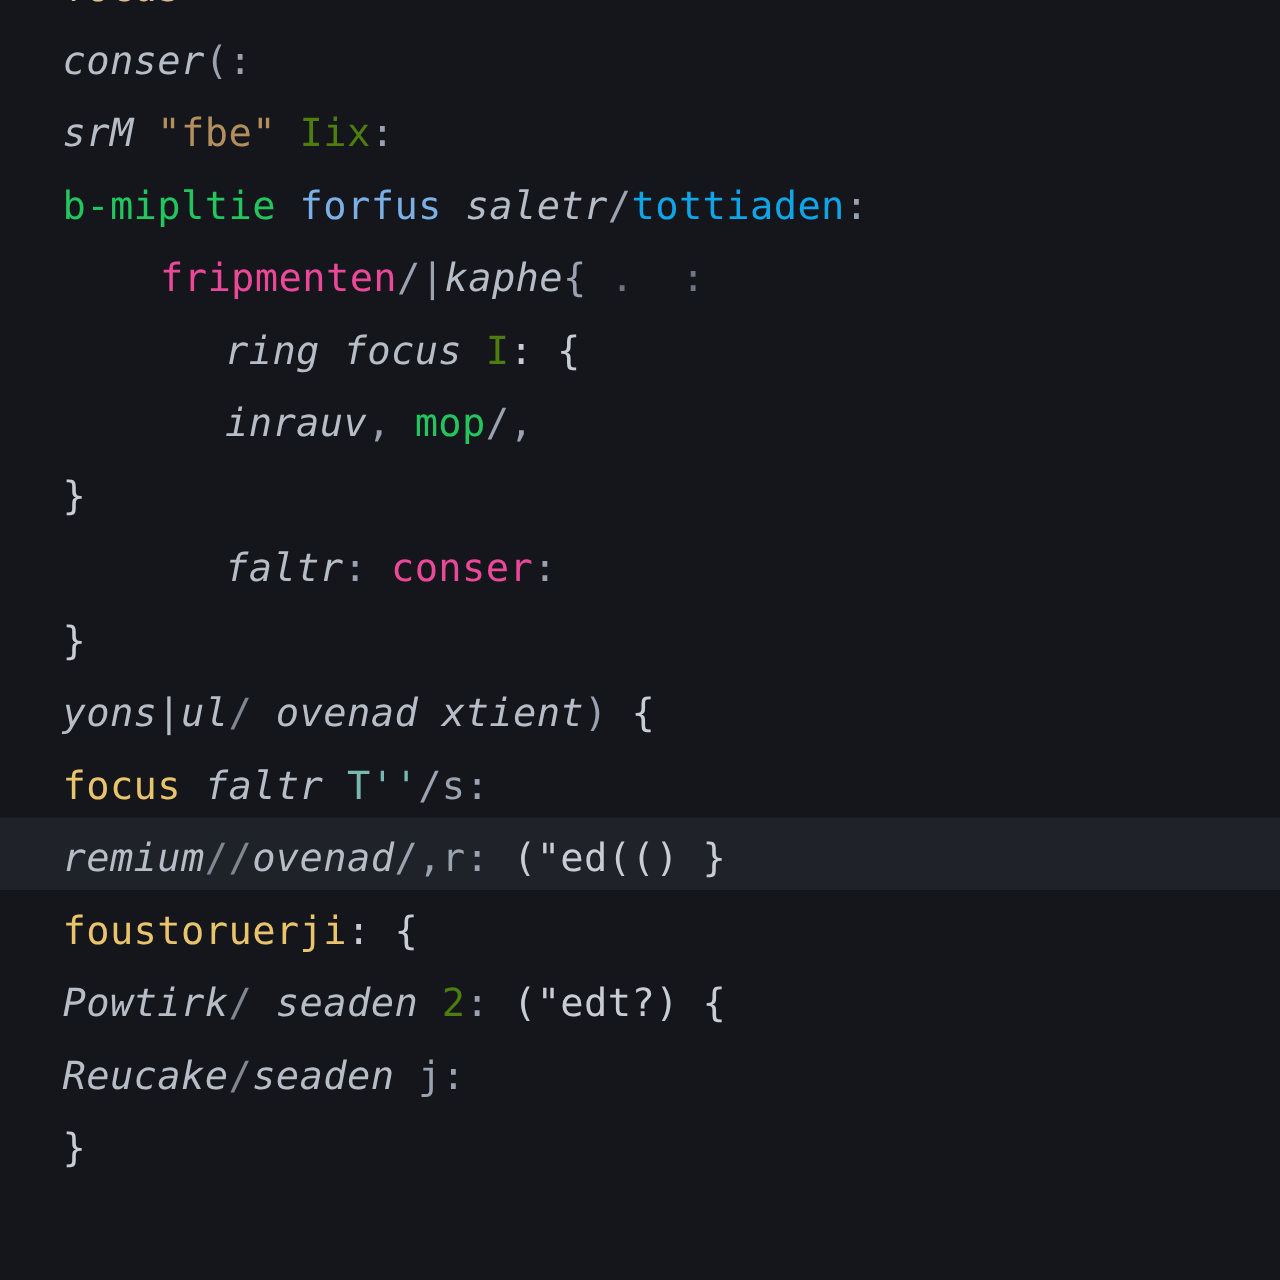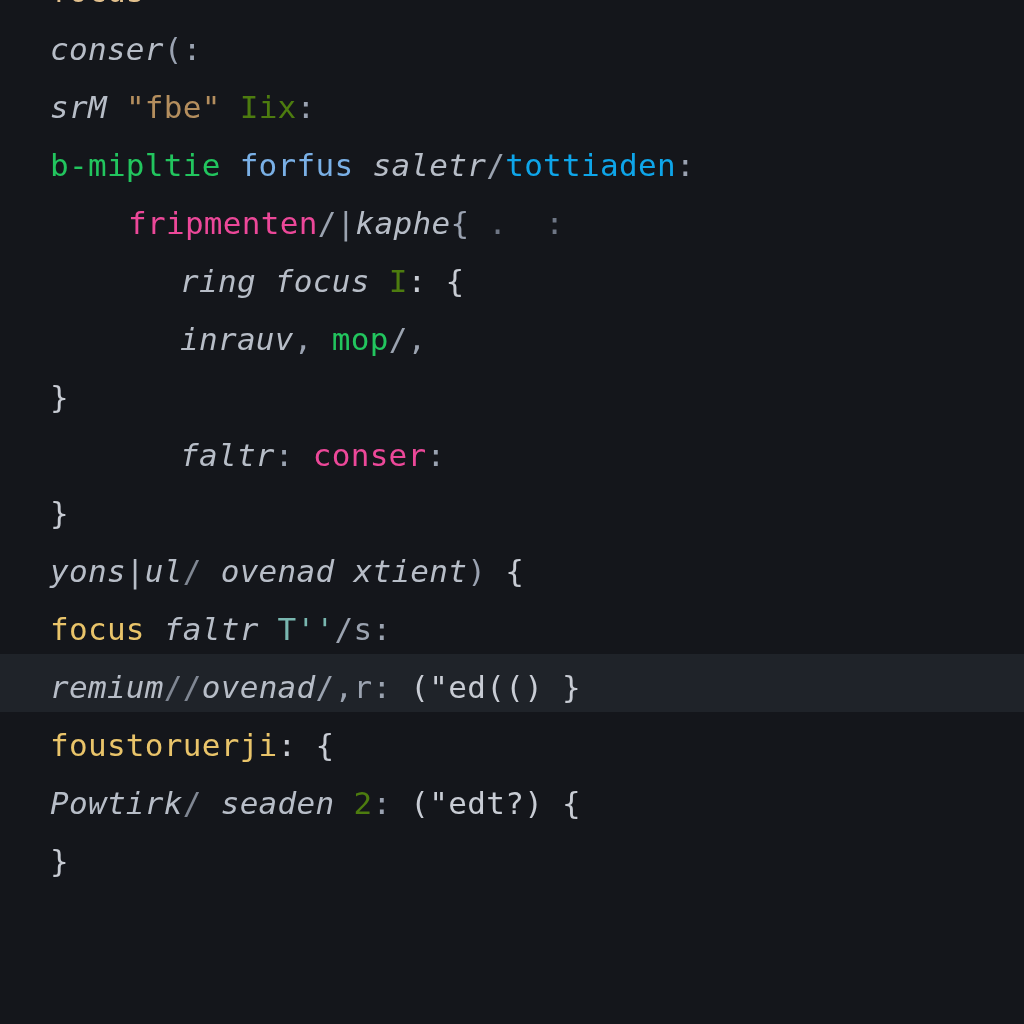--- a/index.html
+++ b/index.html
@@ -81,17 +81,18 @@
     <div class="line"><span class="plain">yons|ul</span><span class="dim">/</span> <span class="plain">ovenad</span> <span class="plain">xtient</span><span class="punct">)</span><span class="pale"> {</span></div>
 
     <div class="line"><span class="kw2">focus</span> <span class="plain">faltr</span> <span class="teal">T''</span><span class="mute">/s:</span></div>
 
     <div class="line"><span class="plain">remium</span><span class="dim">//</span><span class="plain">ovenad</span><span class="mute">/,r:</span> <span class="pale">("ed(() }</span></div>
 
     <div class="line"><span class="kw2">foustoruerji</span><span class="pale">: {</span></div>
 
     <div class="line"><span class="plain">Powtirk</span><span class="dim">/</span> <span class="plain">seaden</span> <span class="red2">2</span><span class="punct">:</span> <span class="pale">("edt?)</span><span class="pale"> {</span></div>
 
+    <div class="line"><span class="plain">Reucake</span><span class="dim">/</span><span class="plain">seaden</span> <span class="mute">j</span><span class="punct">:</span></div>
 
     <div class="line"><span class="pale">}</span></div>
 
   </div>
 </div>
 
 </body></html>

